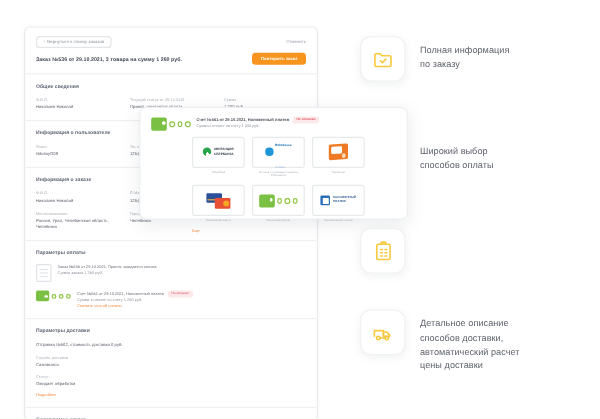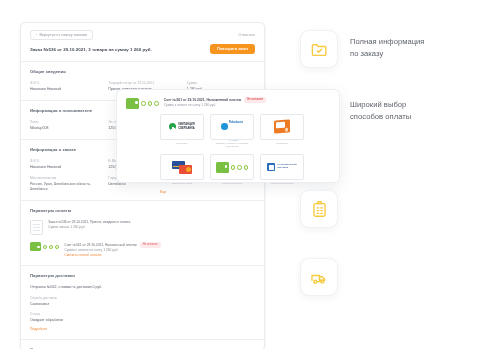--- a/index.html
+++ b/index.html
@@ -117,21 +117,21 @@
   .features{position:absolute;left:300px;top:30px;width:195px;}
   .feat{display:flex;align-items:flex-start;gap:12px;}
   .feat-ico{
     width:36px;height:36px;border-radius:9px;background:#fff;
     border:1px solid #f0f1f3;box-shadow:0 2px 7px rgba(60,70,90,.07);
     flex:none;display:flex;align-items:center;justify-content:center;
   }
   .feat-ico.hidden{visibility:hidden;}
   .feat-tx{font-size:7.6px;line-height:1.55;color:#5e636b;padding-top:6px;letter-spacing:.005em;}
   .f1{position:absolute;left:0;top:0;}
-  .f2{position:absolute;left:0;top:63px;}
+  .f2{position:absolute;left:0;top:80px;align-items:center;}
   .f3{position:absolute;left:0;top:160px;}
   .f4{position:absolute;left:0;top:228px;}
 </style>
 </head>
 <body>
 
 <div class="stage">
 
   <div class="order-card">
 
@@ -368,16 +368,20 @@
     <div class="feat f4">
       <div class="feat-ico">
         <svg width="19" height="19" viewBox="0 0 24 24" fill="none" stroke="#f7c93e" stroke-width="1.7" stroke-linecap="round" stroke-linejoin="round">
           <path d="M2.5 15.5V9.5h9.5v6"></path>
           <path d="M12 11h3.6l3 3.2v1.3H12z"></path>
           <circle cx="6.6" cy="17.3" r="1.8"></circle>
           <circle cx="15.6" cy="17.3" r="1.8"></circle>
           <path d="M8.4 17.3h5.4"></path>
         </svg>
       </div>
+      <div class="feat-tx" style="white-space:pre-line">Детальное описание
+способов доставки,
+автоматический расчет
+цены доставки</div>
     </div>
 
   </div>
 </div>
 
 </body></html>

